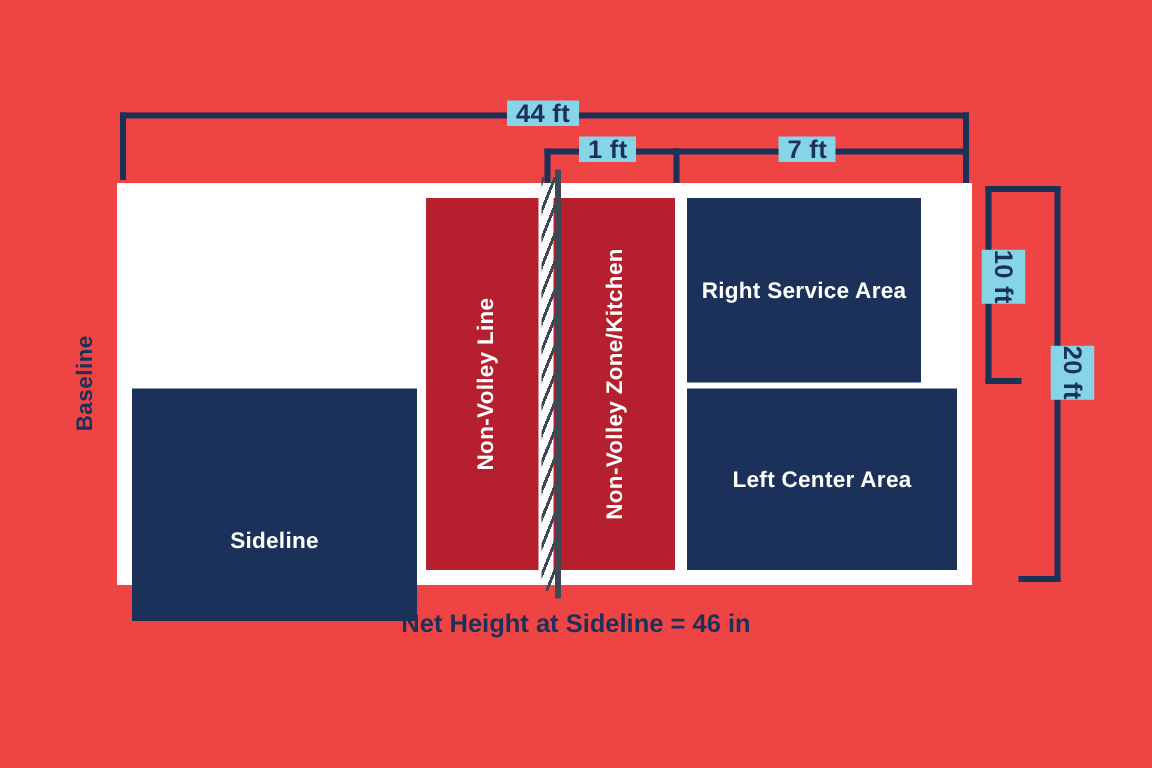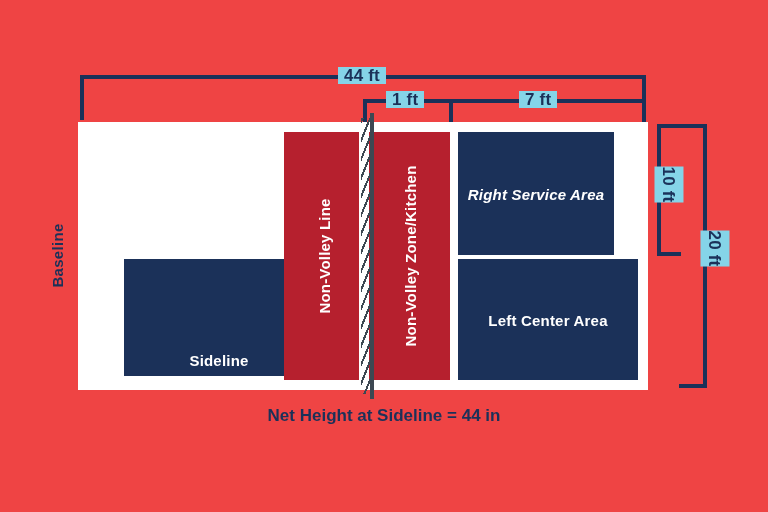--- a/index.html
+++ b/index.html
@@ -164,48 +164,48 @@
     <div class="rule" style="left:679px; top:124px; width:28px; height:4px;"></div>
     <div class="rule" style="left:679px; top:384px; width:28px; height:4px;"></div>
     <div class="dim-label vert" style="left:697px; top:234px; transform:rotate(90deg);">20 ft</div>
   </div>
 
   <div id="baseline-label" style="left:25px; top:248px; transform:rotate(-90deg);">Baseline</div>
 
   <div id="court">
 
 
-    <div class="cell navy" style="left:10px; top:137px; width:190px; height:117px;margin-left:36px;">
+    <div class="cell navy" style="left:10px; top:137px; width:190px; height:155px;">
       <div class="cell-label" style="left:50%; top:94px; transform:translateX(-50%);">Sideline</div>
     </div>
 
     <div class="cell red" style="left:206px; top:10px; width:79px; height:248px;">
       <div class="cell-label vert" style="left:50%; top:50%; transform:translate(-50%,-50%) rotate(-90deg);">Non-Volley Line</div>
     </div>
 
     <div class="cell red" style="left:291px; top:10px; width:81px; height:248px;">
       <div class="cell-label vert" style="left:50%; top:50%; transform:translate(-50%,-50%) rotate(-90deg);">Non-Volley Zone/Kitchen</div>
     </div>
 
-    <div class="cell navy" style="left:380px; top:10px; width:156px; height:123px;font-style:italic;">
+    <div class="cell navy" style="left:380px; top:10px; width:156px; height:123px;">
       <div class="cell-label" style="left:50%; top:50%; transform:translate(-50%,-50%);">Right Service Area</div>
     </div>
 
     <div class="cell navy" style="left:380px; top:137px; width:180px; height:121px;">
       <div class="cell-label" style="left:50%; top:50%; transform:translate(-50%,-50%);">Left Center Area</div>
     </div>
 
   </div>
 
   <div>
 
     <div id="net-white" style="left:359px; top:122px; width:9px; height:268px;"></div>
 
     <div id="net-mesh" style="left:361px; top:118px; width:12px; height:276px;"></div>
 
     <div class="net-post" style="left:370px; top:113px; width:4px; height:286px;"></div>
   </div>
 
   <div id="caption">
-    <div>Net Height at Sideline = 44 in</div>
+    <div>Net Height at Sideline = 46 in</div>
   </div>
 
 </div>
 
 </body></html>

